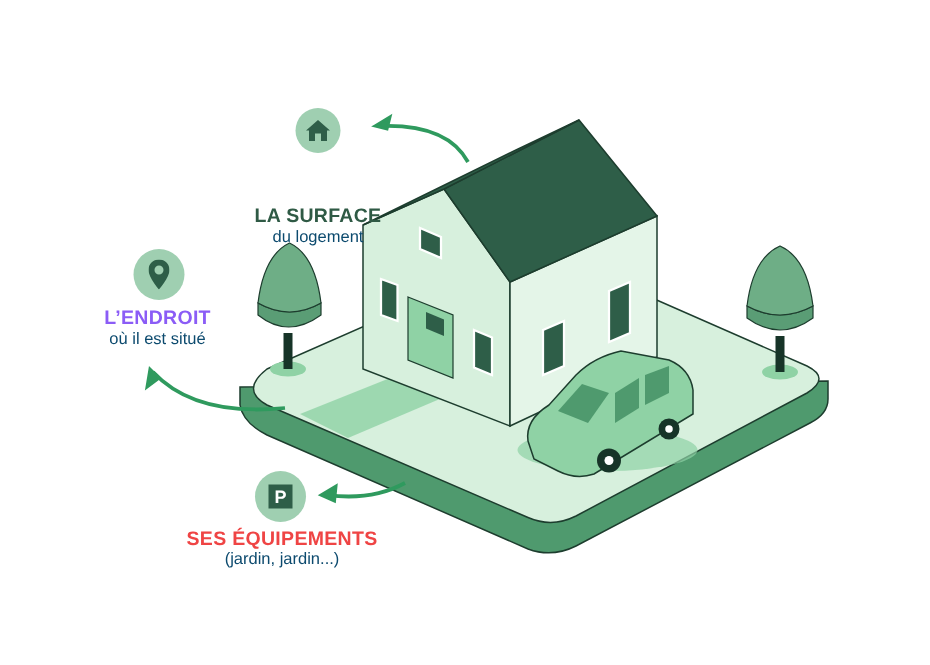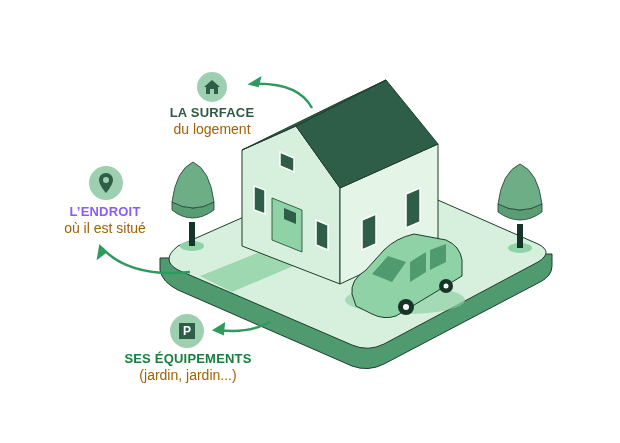--- a/index.html
+++ b/index.html
@@ -1,20 +1,20 @@
 <!DOCTYPE html>
 <html><head>
 <meta charset="utf-8">
 <style>
   html, body { margin: 0; padding: 0; background: #ffffff; }
   body { width: 620px; height: 443px; position: relative; overflow: hidden; font-family: "Liberation Sans", sans-serif; }
   svg.scene { position: absolute; left: 0; top: 0; }
   .label { position: absolute; text-align: center; line-height: 1.15; }
   .label .title { font-weight: bold; font-size: 13px; letter-spacing: 0.2px; }
-  .label .sub { font-size: 14px; color: #a16207; }
+  .label .sub { font-size: 11px; color: #0c4a6e; }
   .icon-badge { position: absolute; border-radius: 50%; display: flex; align-items: center; justify-content: center; }
 </style>
 </head>
 <body>
 
 <svg class="scene" width="620" height="443" viewBox="0 0 620 443">
 
   <path d="M160 258 L160 270 Q162 282 178 290 L352 366 Q368 372 384 364 L540 282 Q552 276 552 266 L552 254 Z" fill="#4f9a6e" stroke="#1d3d2e" stroke-width="1"></path>
 
   <path d="M178 246 L346 172 Q360 166 374 172 L538 244 Q554 252 538 262 L384 344 Q368 352 352 345 L178 270 Q160 260 178 246 Z" fill="#d7f0dd" stroke="#1d3d2e" stroke-width="1"></path>
@@ -70,33 +70,33 @@
   <path d="M270 322 Q248 334 218 330" fill="none" stroke="#2f9a5e" stroke-width="2.5"></path>
   <path d="M214 330 L224 324 L223 334 Z" fill="#2f9a5e" stroke="#2f9a5e" stroke-width="2"></path>
 </svg>
 
 <div class="icon-badge" style="left:197px;top:72px;width:30px;height:30px;background:#9fcfb1;">
   <svg width="16" height="14" viewBox="0 0 16 14">
       <path d="M8 0 L16 7 L14 7 L14 14 L10 14 L10 9 L6 9 L6 14 L2 14 L2 7 L0 7 Z" fill="#2e5e48"></path>
     </svg>
 </div>
 <div class="label" style="left:162px;top:106px;width:100px;">
-  <div class="title" style="color:#2f5a45;">LA SURFACE</div>
+  <div class="title" style="color:#2f5a45;margin-top:31px;">LA SURFACE</div>
   <div class="sub">du logement</div>
 </div>
 
 <div class="icon-badge" style="left:89px;top:166px;width:34px;height:34px;background:#9fcfb1;">
   <svg width="14" height="20" viewBox="0 0 14 20">
       <path d="M7 0 C3 0 0 3 0 7 C0 12 7 20 7 20 C7 20 14 12 14 7 C14 3 11 0 7 0 Z M7 4 A3 3 0 1 1 7 10 A3 3 0 1 1 7 4 Z" fill="#2e5e48" fill-rule="evenodd"></path>
     </svg>
 </div>
 <div class="label" style="left:50px;top:205px;width:110px;">
   <div class="title" style="color:#8b5cf6;">L’ENDROIT</div>
   <div class="sub">où il est situé</div>
 </div>
 
 <div class="icon-badge" style="left:170px;top:314px;width:34px;height:34px;background:#9fcfb1;">
   <div style="width:16px;height:16px;background:#2e5e48;color:#fff;font-weight:bold;font-size:12px;display:flex;align-items:center;justify-content:center;">P</div>
 </div>
 <div class="label" style="left:118px;top:352px;width:140px;">
-  <div class="title" style="color:#15803d;">SES ÉQUIPEMENTS</div>
+  <div class="title" style="color:#ef4444;">SES ÉQUIPEMENTS</div>
   <div class="sub">(jardin, jardin...)</div>
 </div>
 
 </body></html>

